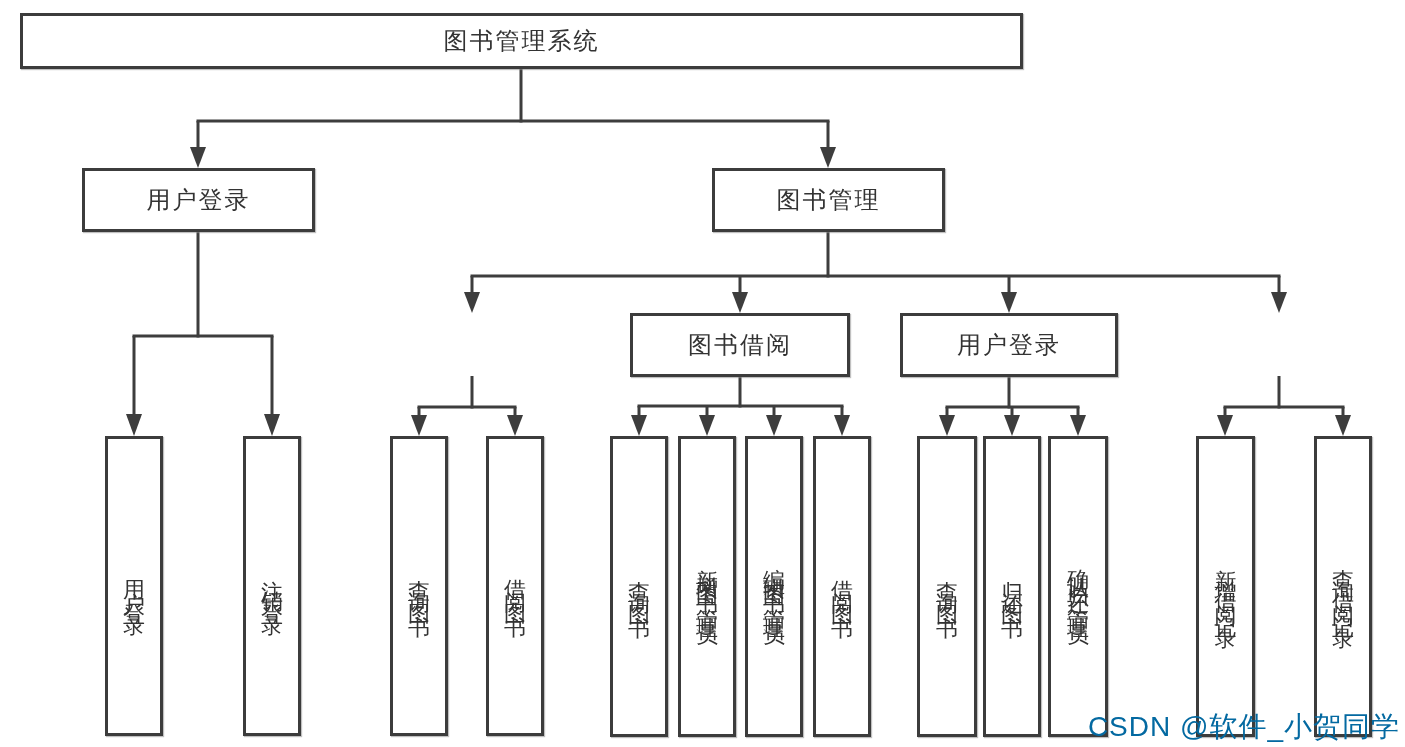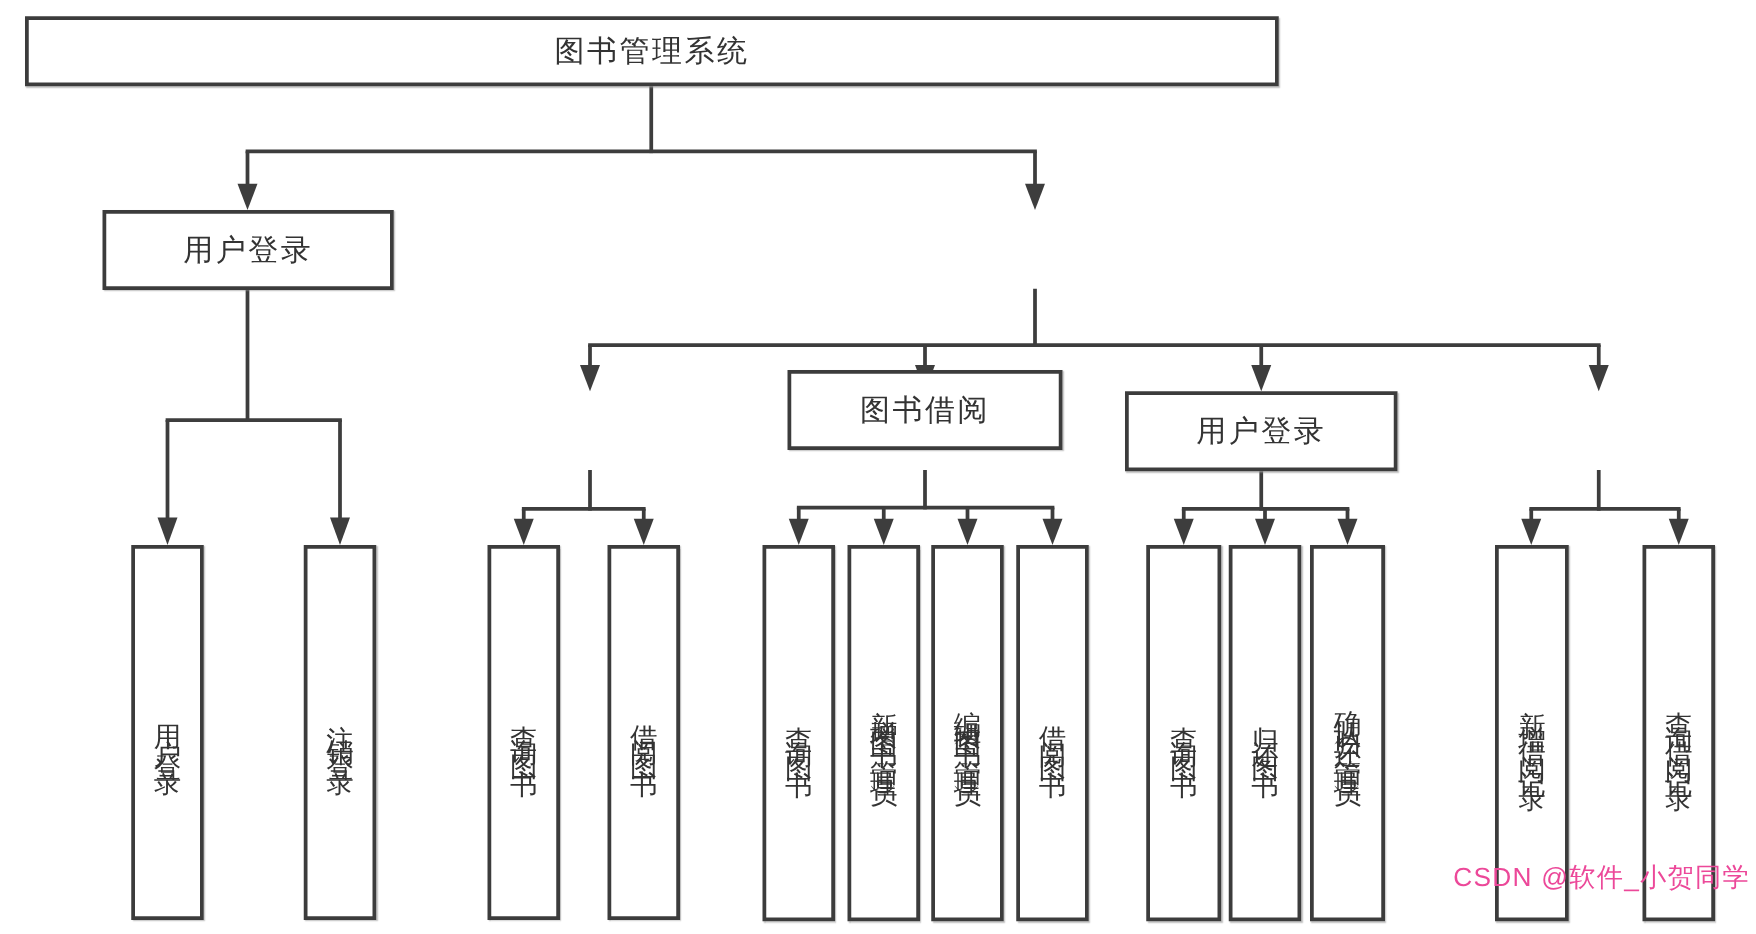--- a/index.html
+++ b/index.html
@@ -15,22 +15,22 @@
     border:3px solid #3c3c3c;display:flex;align-items:center;justify-content:center;
     color:#333333;box-shadow:1px 1px 1px rgba(140,140,140,.55);
   }
   .node.h span{font-size:24px;letter-spacing:2px;white-space:nowrap;}
   .node.v span{
     writing-mode:vertical-rl;text-orientation:mixed;
     font-size:22px;letter-spacing:12px;line-height:1;
   }
   .node.v.tight span{letter-spacing:8px;}
   .watermark{
-    position:absolute;right:5px;top:688px;z-index:5;
-    font-size:21px;color:#ec4899;letter-spacing:1px;white-space:nowrap;
+    position:absolute;right:5px;top:708px;z-index:5;
+    font-size:28px;color:#0369a1;letter-spacing:1px;white-space:nowrap;
   }
 </style>
 </head>
 <body>
 
 <div class="stage">
 
   <svg class="connectors" viewBox="0 0 1405 747" xmlns="http://www.w3.org/2000/svg">
 
     <g>
@@ -107,22 +107,25 @@
     </g>
   </svg>
 
   <div class="node h" style="left:20px;top:13px;width:1003px;height:56px">
     <span>图书管理系统</span>
   </div>
 
   <div class="node h" style="left:82px;top:168px;width:233px;height:64px">
     <span>用户登录</span>
   </div>
+  <div class="node h" style="left:712px;top:168px;width:233px;height:64px">
+    <span>图书管理</span>
+  </div>
 
-  <div class="node h" style="left:630px;top:296px;width:220px;height:64px">
+  <div class="node h" style="left:630px;top:313px;width:220px;height:64px">
     <span>图书借阅</span>
   </div>
   <div class="node h" style="left:900px;top:313px;width:218px;height:64px">
     <span>用户登录</span>
   </div>
 
   <div class="node v" style="left:105px;top:436px;width:58px;height:300px">
     <span>用户登录</span>
   </div>
   <div class="node v" style="left:243px;top:436px;width:58px;height:300px">

